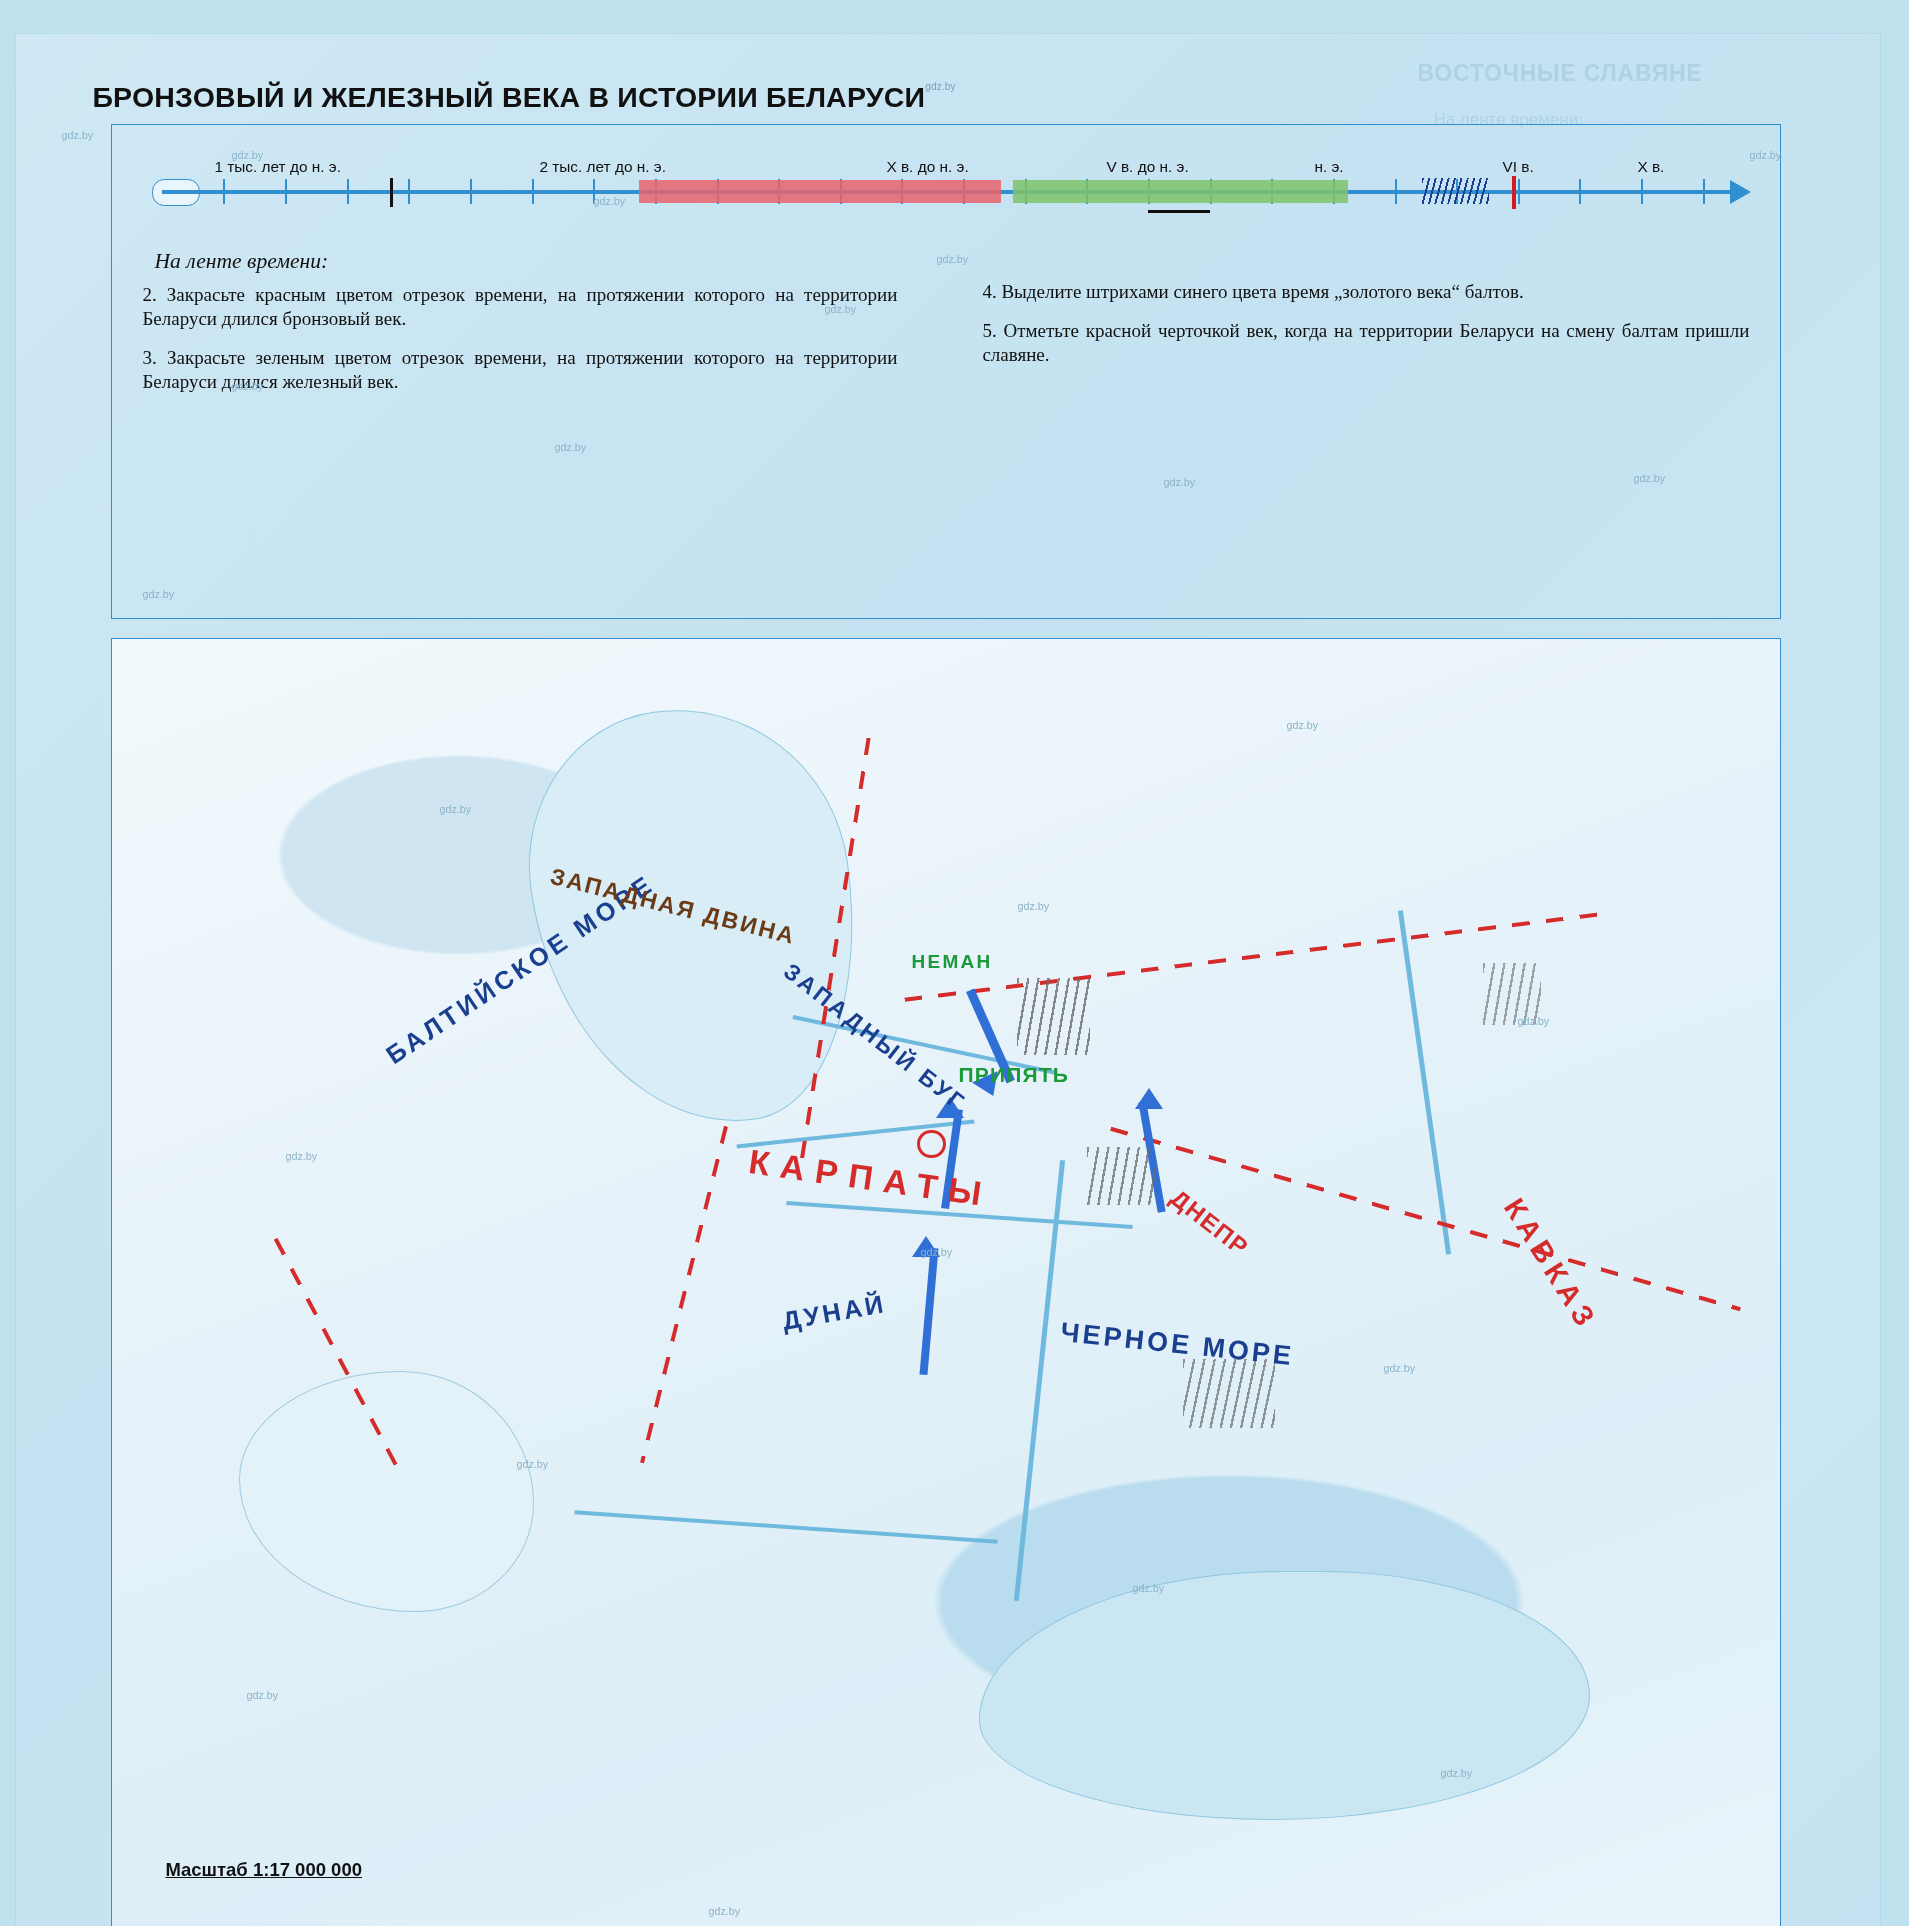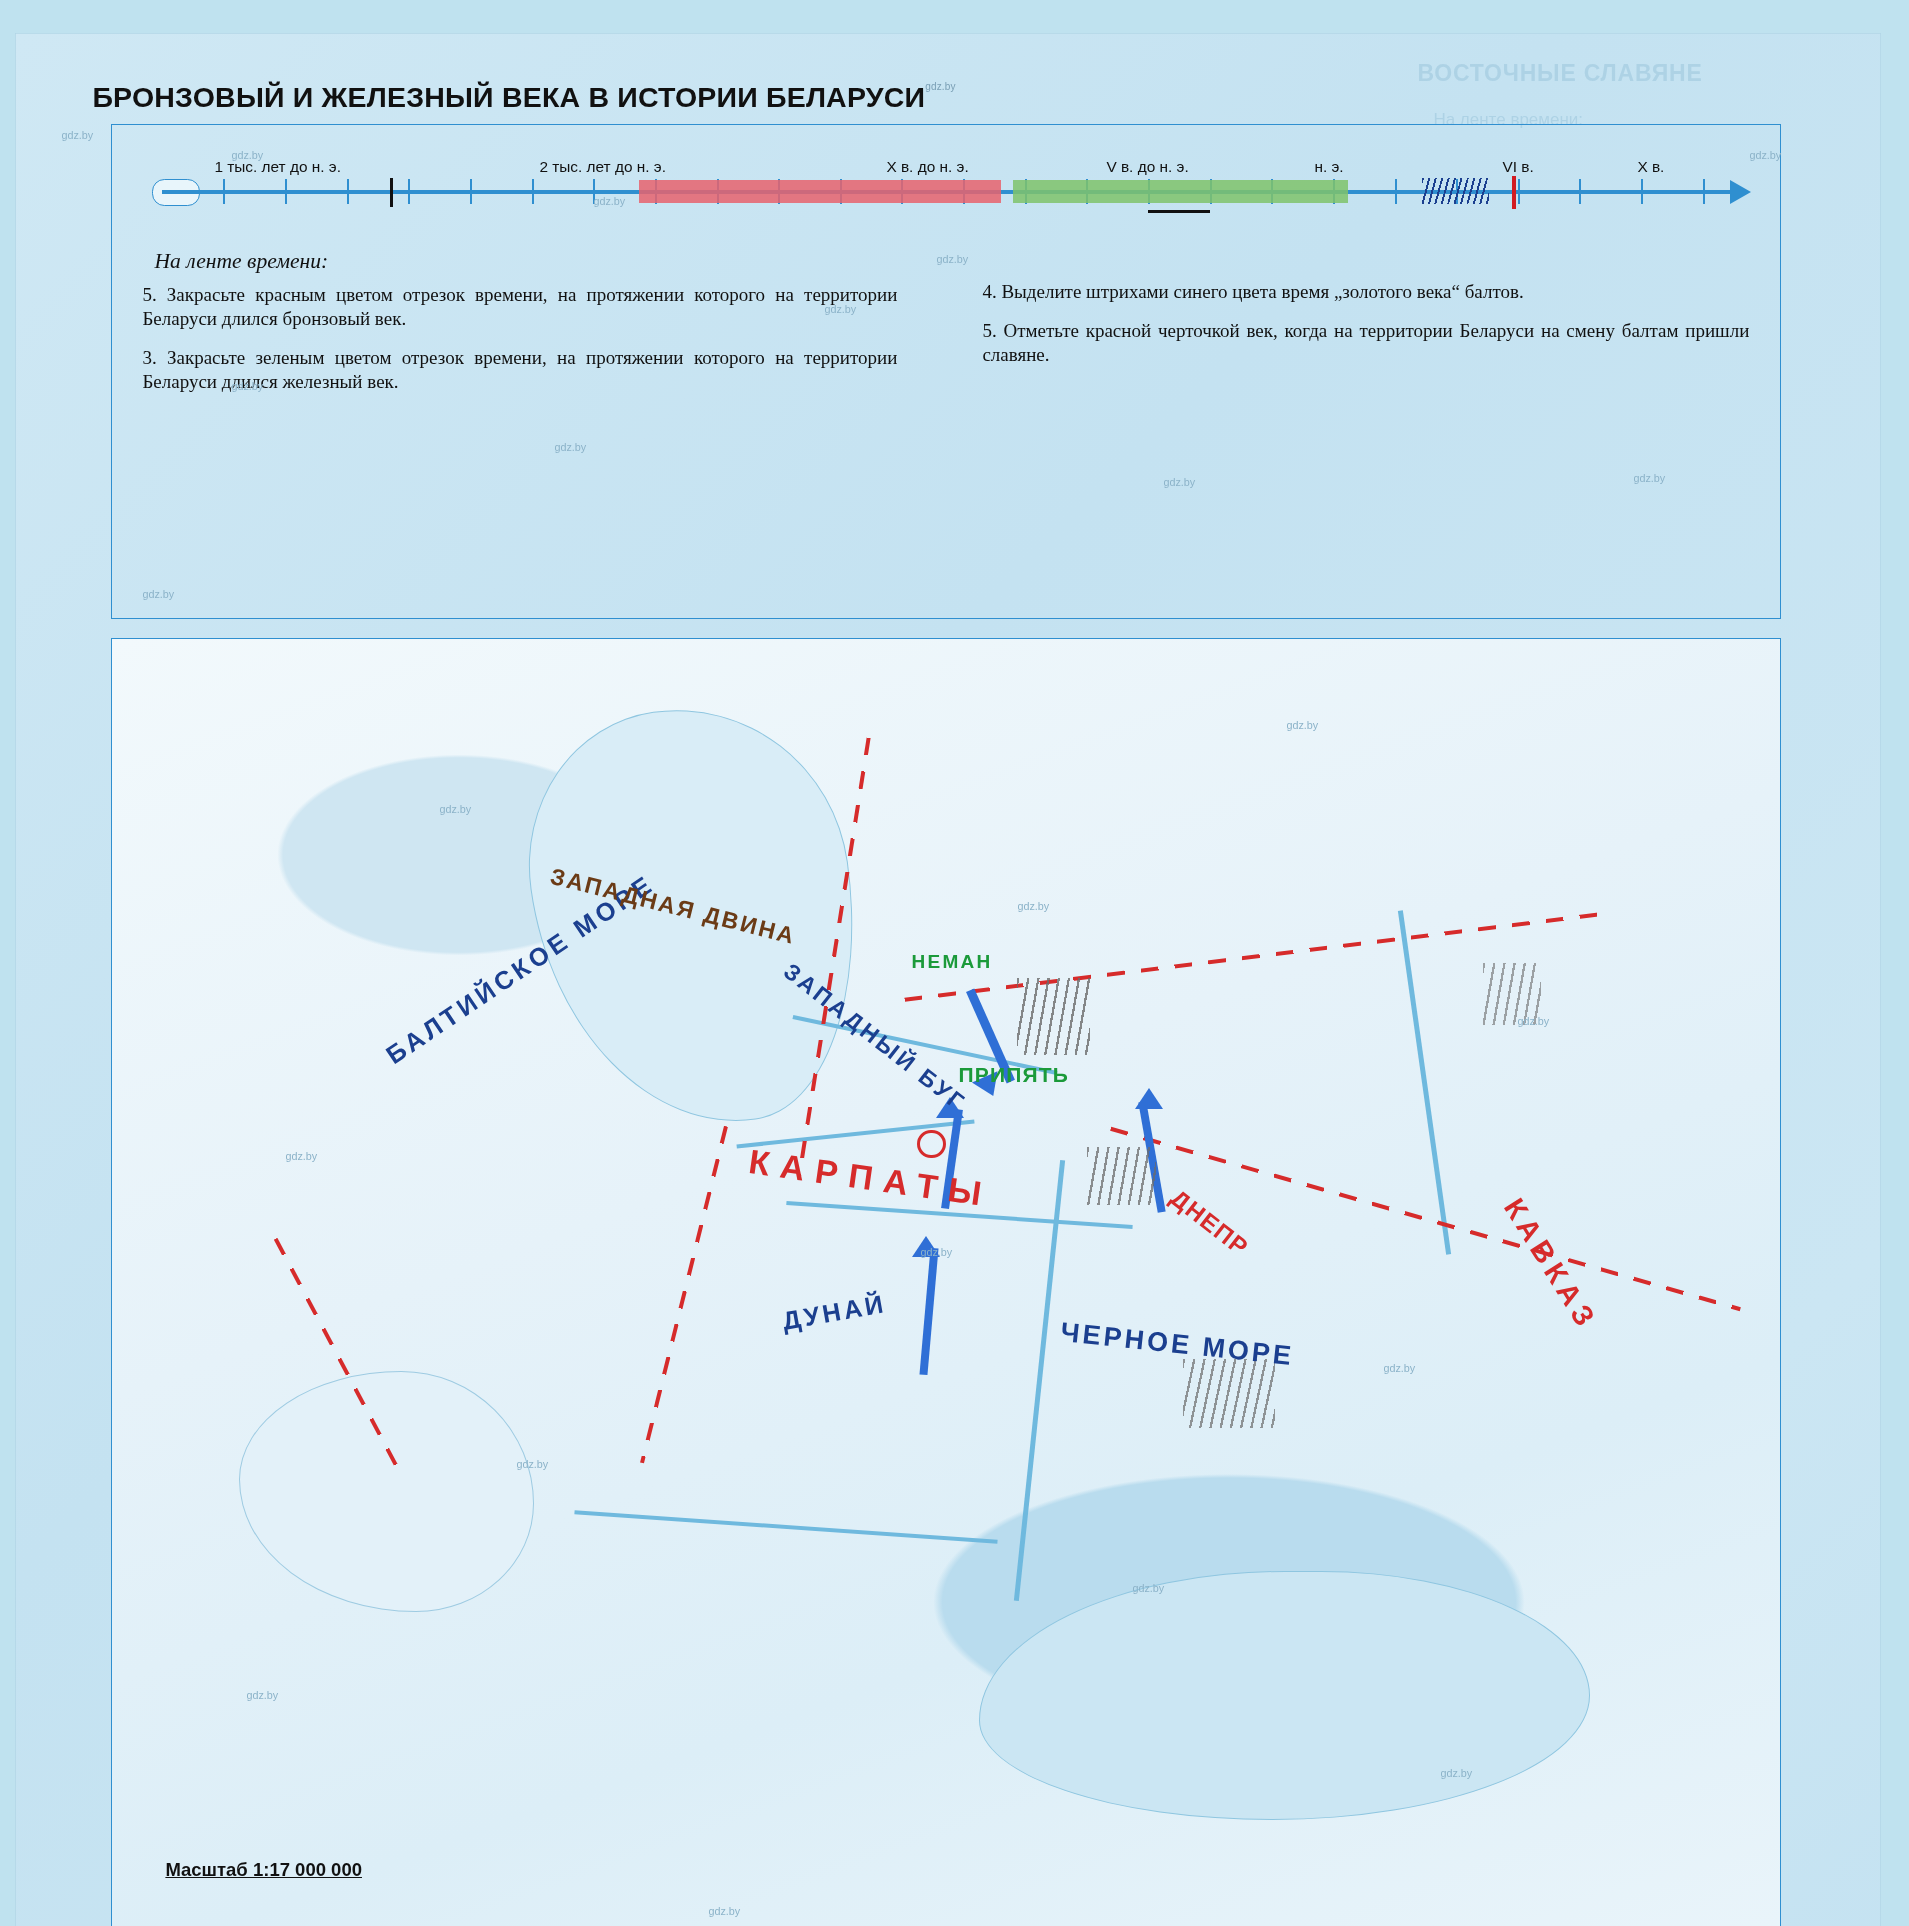--- a/index.html
+++ b/index.html
@@ -120,21 +120,21 @@
       <div class="tl-label" style="left:1506px">X в.</div>
     </div>
 
     <div class="title">
       <span>БРОНЗОВЫЙ И ЖЕЛЕЗНЫЙ ВЕКА В ИСТОРИИ БЕЛАРУСИ</span><span class="wm">gdz.by</span>
     </div>
 
     <div class="tasks-heading">На ленте времени:</div>
 
     <div class="col-l">
-      <div class="task">5. Закрасьте красным цветом отрезок времени, на протяжении которого на территории Беларуси длился бронзовый век.</div>
+      <div class="task">2. Закрасьте красным цветом отрезок времени, на протяжении которого на территории Беларуси длился бронзовый век.</div>
       <div class="task">3. Закрасьте зеленым цветом отрезок времени, на протяжении которого на территории Беларуси длился железный век.</div>
     </div>
     <div class="col-r">
       <div class="task">4. Выделите штрихами синего цвета время „золотого века“ балтов.</div>
       <div class="task">5. Отметьте красной черточкой век, когда на территории Беларуси на смену балтам пришли славяне.</div>
     </div>
 
     <div class="frame" id="map-box">
       <div class="map-bg"></div>
 

